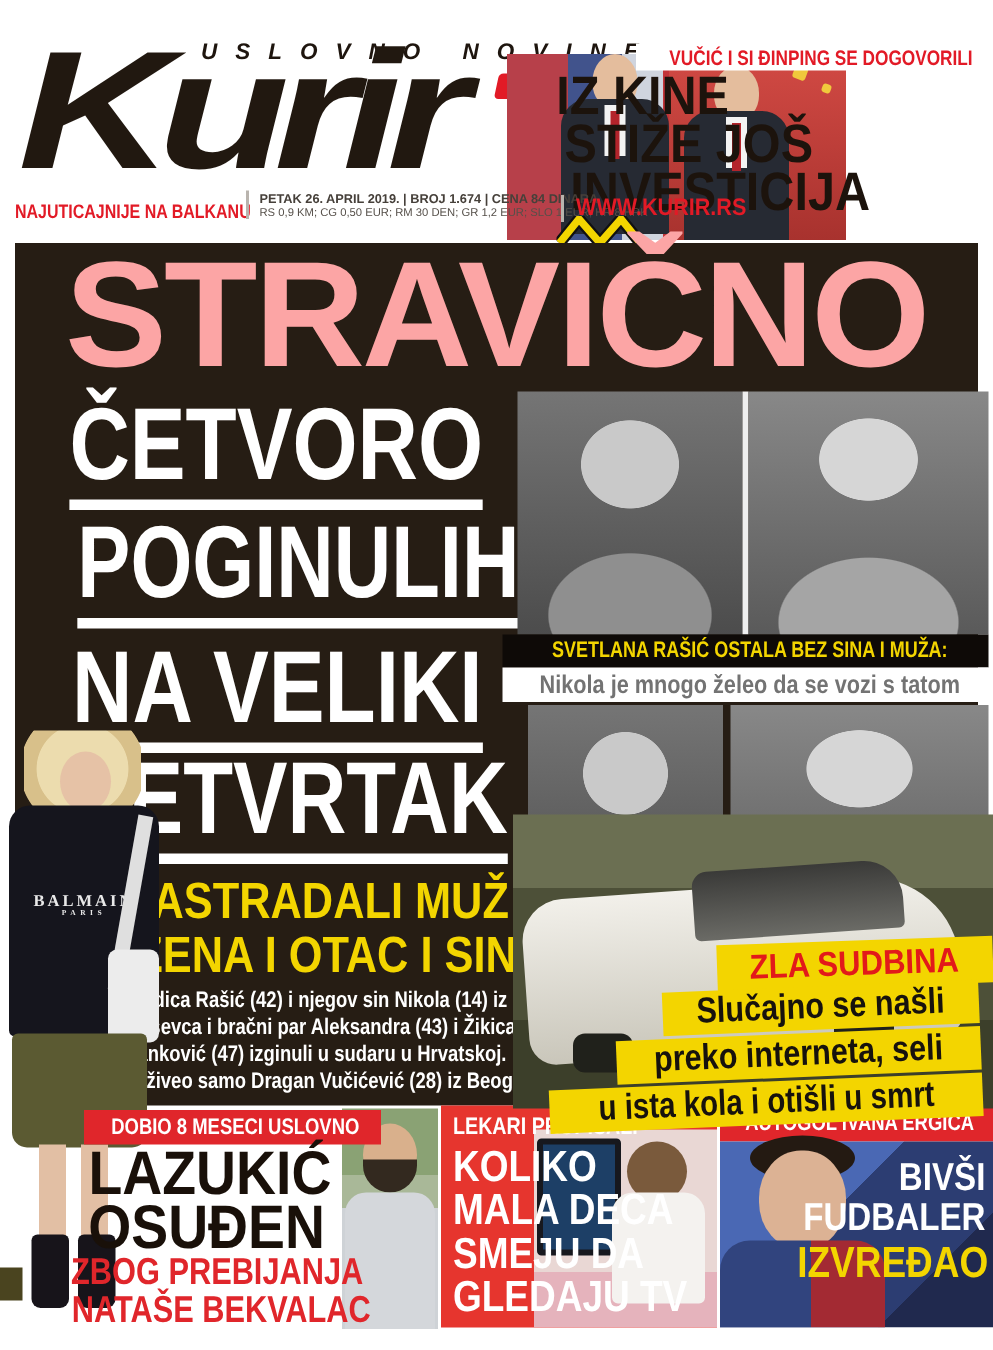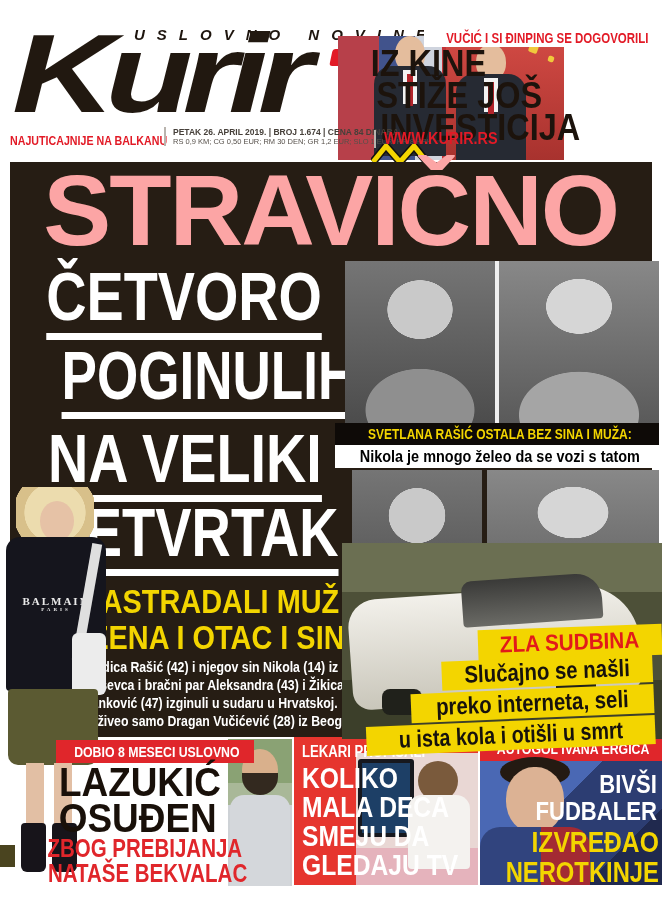--- a/index.html
+++ b/index.html
@@ -61,21 +61,21 @@
   .bw1 { background:
       radial-gradient(ellipse 36% 30% at 50% 30%, #c9c9c9 0 60%, transparent 61%),
       radial-gradient(ellipse 60% 42% at 50% 92%, #8f8f8f 0 60%, transparent 61%),
       linear-gradient(180deg,#757575,#4c4c4c); }
   .bw2 { background:
       radial-gradient(ellipse 34% 28% at 50% 28%, #d6d6d6 0 60%, transparent 61%),
       radial-gradient(ellipse 62% 44% at 50% 95%, #a5a5a5 0 60%, transparent 61%),
       linear-gradient(180deg,#888,#5a5a5a); }
   .cap1 { left:325px; top:261px; width:324px; height:22px; background:#0e0a07; color:#f3d500;
           font-size:15px; line-height:22px; text-align:center; z-index:2; }
-  .cap2 { left:325px; top:283px; width:324px; height:23px; background:#ffffff; color:#000000;
+  .cap2 { left:325px; top:283px; width:324px; height:23px; background:#ffffff; color:#737373;
           font-size:17px; line-height:23px; z-index:2; }
 
   .carphoto { left:332px; top:381px; width:320px; height:196px; z-index:3;
       background:linear-gradient(180deg,#6b6f52 0 25%, #4d5038 25% 70%, #3c3f2a 70%); }
   .carbody { position:absolute; left:8px; top:48px; width:290px; height:110px;
       background:linear-gradient(180deg,#f2f0ea,#c9c6ba); border-radius:28px 60px 18px 18px;
       transform:rotate(-4deg); }
   .carwin { position:absolute; left:120px; top:34px; width:140px; height:46px;
       background:linear-gradient(180deg,#3a3a38,#6b6b66); border-radius:10px 26px 4px 4px; transform:rotate(-4deg); }
   .carwheel { position:absolute; width:40px; height:26px; background:#20211b; border-radius:8px; }
@@ -183,21 +183,21 @@
     <polyline points="2,18 15,2 29,18 43,2 56,18" fill="none" stroke="#f3d500" stroke-width="5"></polyline>
   </svg>
 
   <div class="abs main">
 
     <div class="abs headline1">
       <span class="sqz s100">STRAVIČNO</span>
     </div>
 
     <div class="abs deck" style="top:100px;"><span class="sqz s82 u">ČETVORO</span></div>
-    <div class="abs deck" style="top:179px;padding-left:10px;"><span class="sqz s78 u">POGINULIH</span></div>
+    <div class="abs deck" style="top:179px;"><span class="sqz s78 u">POGINULIH</span></div>
     <div class="abs deck" style="top:262px;"><span class="sqz s82 u">NA VELIKI</span></div>
     <div class="abs deck" style="top:336px;"><span class="sqz s80 u">ČETVRTAK</span></div>
 
     <div class="abs subhead" style="top:421px;">
       <div><span class="sqz">NASTRADALI MUŽ</span></div>
       <div><span class="sqz">I ŽENA I OTAC I SIN</span></div>
     </div>
 
     <div class="abs bodytext">
       <div><span class="sqz s82">Vladica Rašić (42) i njegov sin Nikola (14) iz</span></div>
@@ -284,17 +284,16 @@
       <div class="br-hair"></div>
       <div class="br-face"></div>
       <div class="br-jersey"></div>
     </div>
     <div class="br-white">
       <div><span class="sqzR">BIVŠI</span></div>
       <div><span class="sqzR">FUDBALER</span></div>
     </div>
     <div class="br-yellow">
       <div><span class="sqzR">IZVREĐAO</span></div>
-      <div><span class="sqzR s82">NEROTKINJE</span></div>
     </div>
   </div>
 
 </div>
 
 </body></html>

